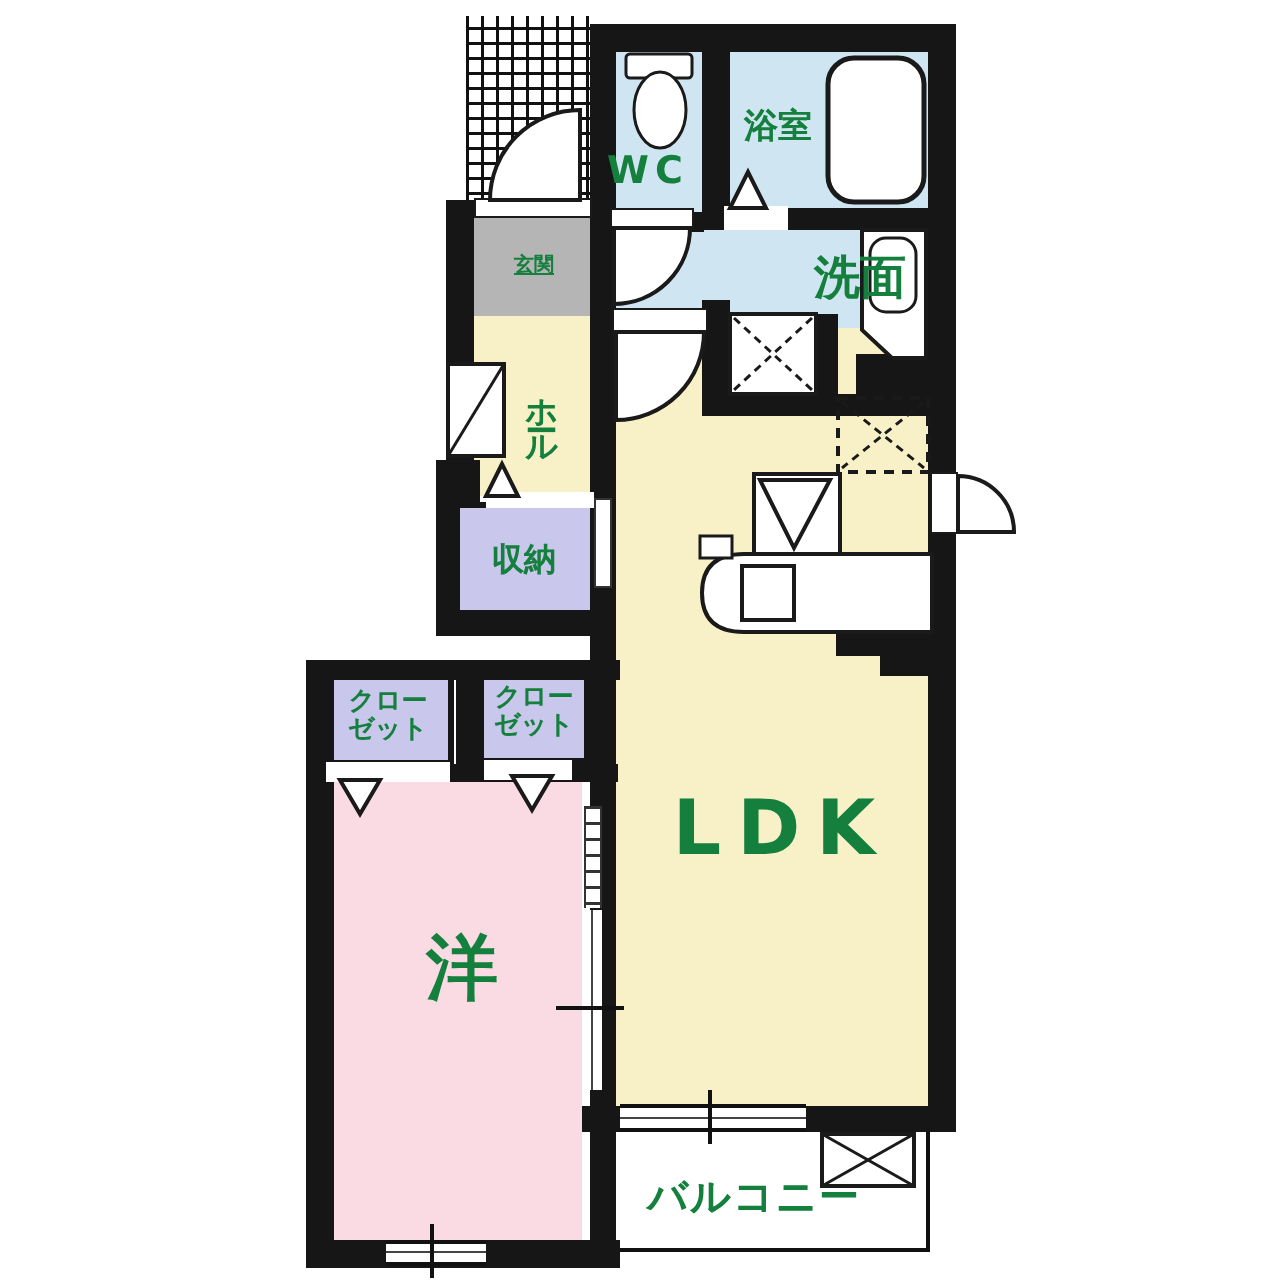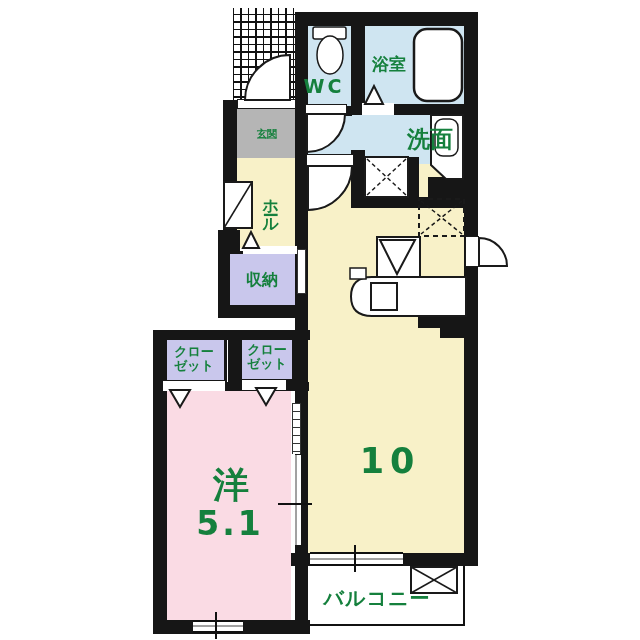--- a/index.html
+++ b/index.html
@@ -139,17 +139,16 @@
   <div class="lbl" style="left:262px;top:280px;font-size:16px;">収納</div>
   <div class="lbl" style="left:194px;top:359px;font-size:13px;">
     <span>クロー</span><br>
     <span>ゼット</span>
   </div>
   <div class="lbl" style="left:267px;top:357px;font-size:13px;">
     <span>クロー</span><br>
     <span>ゼット</span>
   </div>
   <div class="lbl" style="left:231px;top:485px;font-size:36px;font-weight:600;">洋</div>
-  <div class="lbl" style="left:230px;top:524px;font-size:33px;font-weight:600;letter-spacing:3px;">5.1</div>
-  <div class="lbl" style="left:390px;top:461px;font-size:35px;font-weight:600;letter-spacing:6px;">10</div>
+  <div class="lbl" style="left:391px;top:415px;font-size:38px;font-weight:600;letter-spacing:8px;">LDK</div>
   <div class="lbl" style="left:377px;top:598px;font-size:20px;letter-spacing:1px;">バルコニー</div>
 
 </div>
 
 </body></html>

